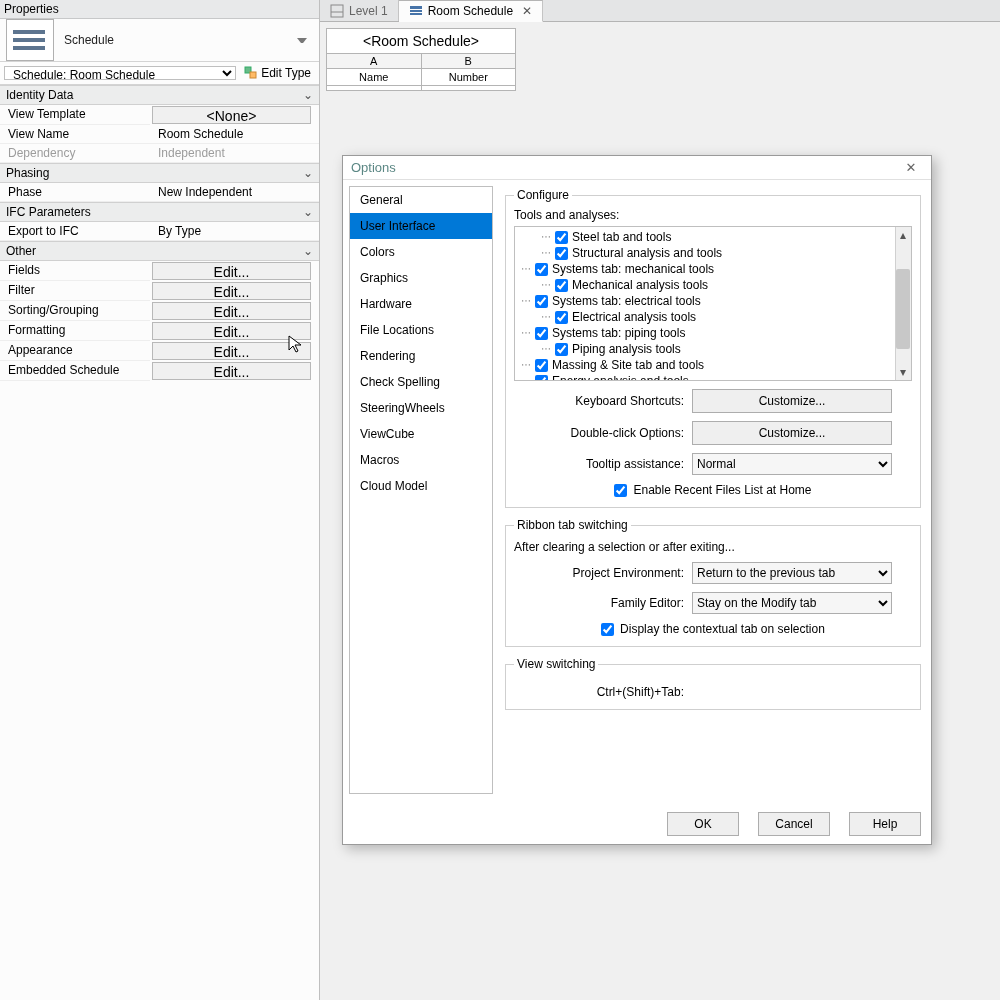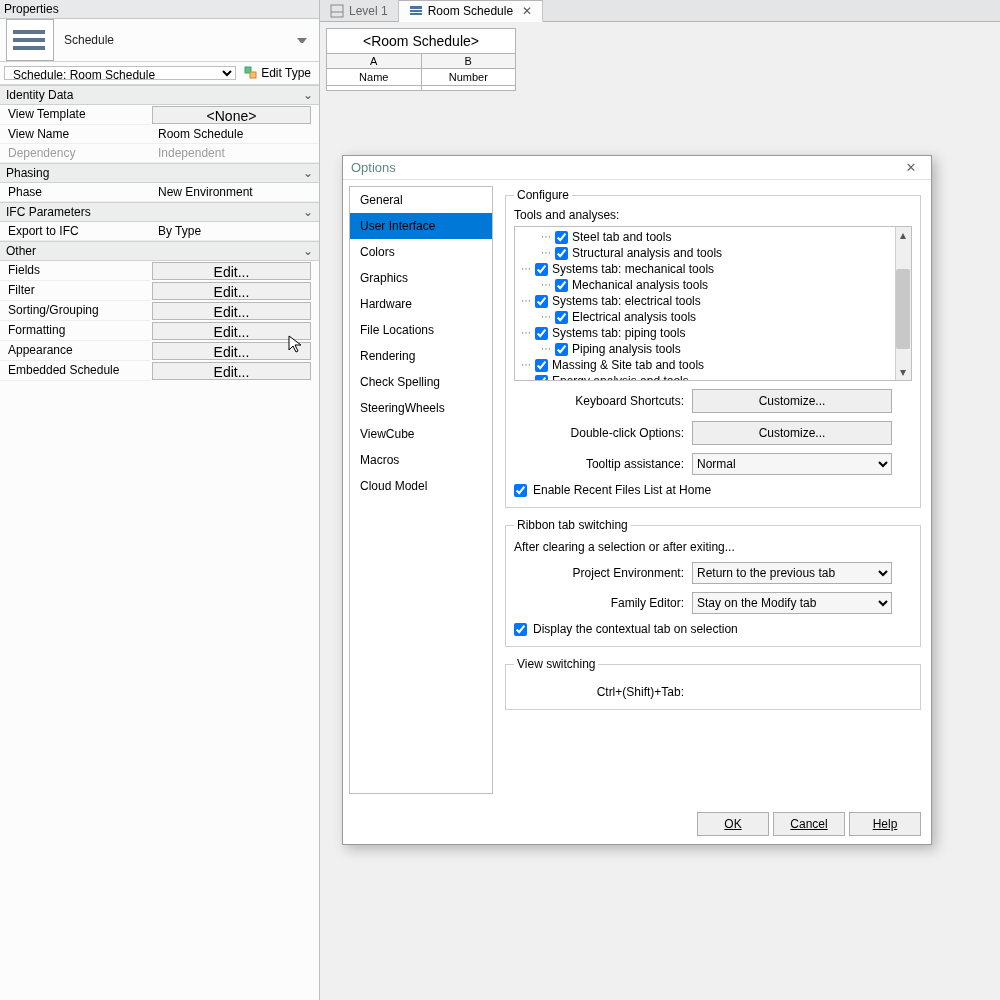--- a/index.html
+++ b/index.html
@@ -73,23 +73,23 @@
   .tree-li{ display:flex; align-items:center; gap:4px; height:16px; padding-left:6px; white-space:nowrap;}
   .tree-li.child{ padding-left:26px; }
   .tree-li input[type=checkbox]{ width:13px; height:13px; margin:0;}
   .dot{ color:#777; width:10px; text-align:center; font-size:10px; line-height:10px;}
   .form-row{ display:flex; align-items:center; gap:8px; margin-top:8px;}
   .form-row .lab{ flex:0 0 170px; text-align:right;}
   .form-row .ctl{ flex:1;}
   .btn{ background:#efefef; border:1px solid #adadad; font-size:12px; height:24px; cursor:pointer;}
   .btn.wide{ width:200px;}
   select.sel{ width:200px; height:22px; border:1px solid #adadad; background:#f6f6f6; font-size:12px;}
-  .chk-row{ display:flex; align-items:center; gap:6px; margin-top:8px;}
+  .chk-row{ display:flex; align-items:center; gap:6px; margin-top:8px;justify-content:center;}
   .chk-row input{margin:0;}
-  .dlg-footer{ position:absolute; bottom:8px; right:10px; display:flex; gap:4px;text-decoration:underline;}
+  .dlg-footer{ position:absolute; bottom:8px; right:10px; display:flex; gap:19px;}
   .dlg-footer .btn{ width:72px;}
 
   .grp-label{ font-size:12px; margin-bottom:4px;}
   .cursor{ position:absolute; pointer-events:none; z-index:5000;}
   .cursor svg{width:18px;height:18px;}
 </style>
 </head>
 <body>
 
 <div class="app">
@@ -138,21 +138,21 @@
       <div class="prop-label muted">Dependency</div>
       <div class="prop-value muted">Independent</div>
     </div>
 
     <div class="prop-group-head">
       <span>Phasing</span>
       <span class="collapse-arrow">⌄</span>
     </div>
     <div class="prop-row">
       <div class="prop-label">Phase</div>
-      <div class="prop-value">New Environment</div>
+      <div class="prop-value">New Independent</div>
     </div>
 
     <div class="prop-group-head">
       <span>IFC Parameters</span>
       <span class="collapse-arrow">⌄</span>
     </div>
     <div class="prop-row">
       <div class="prop-label">Export to IFC</div>
       <div class="prop-value">By Type</div>
     </div>

